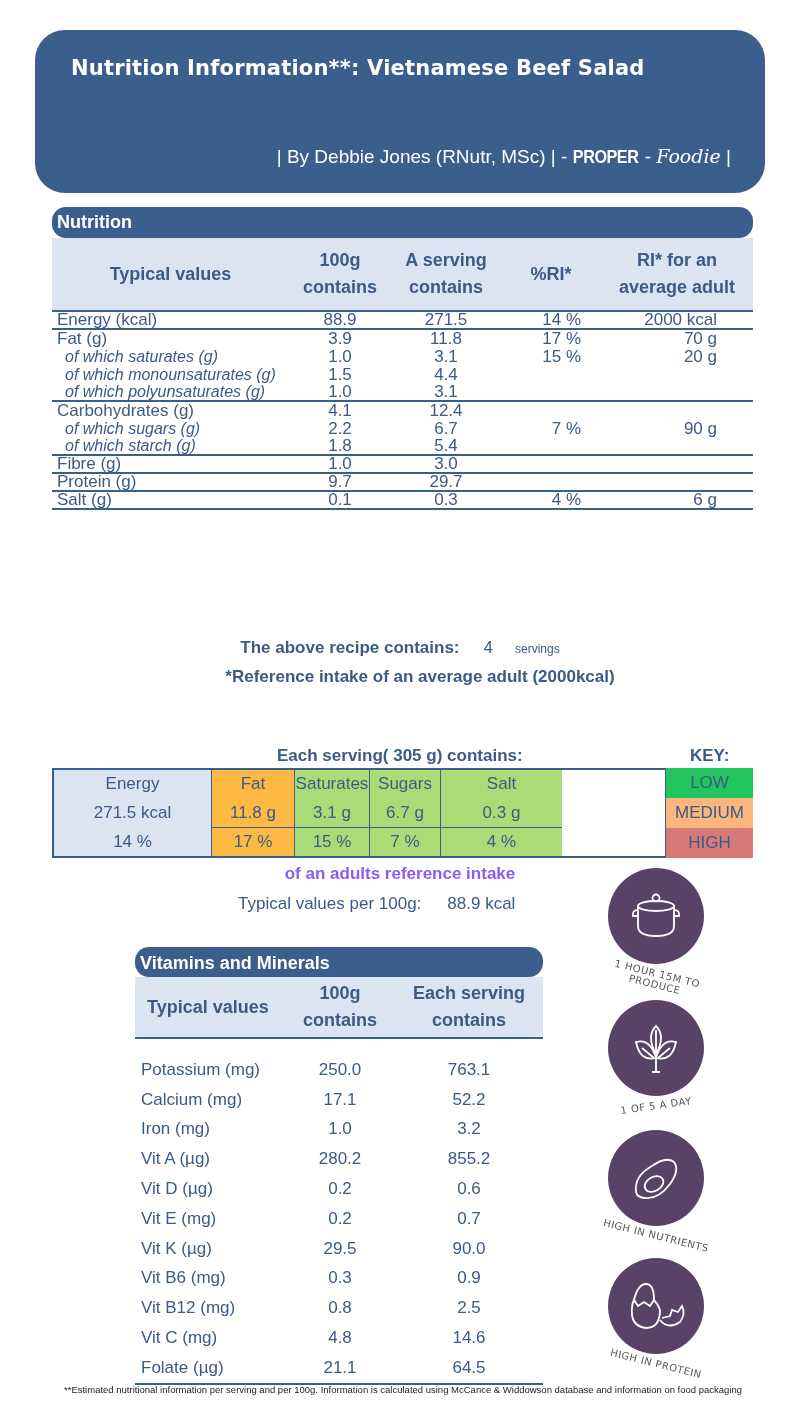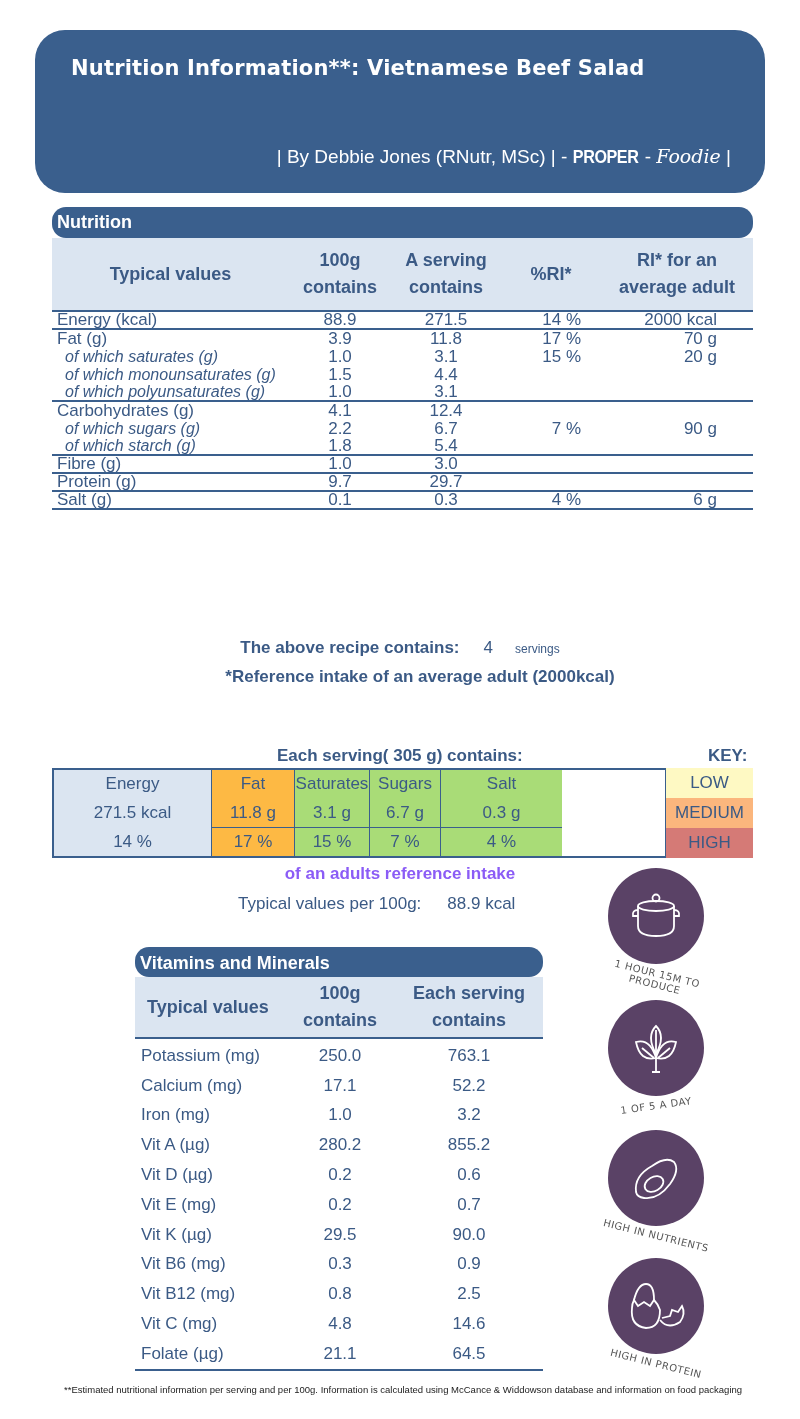--- a/index.html
+++ b/index.html
@@ -44,21 +44,21 @@
   .ri-pct { display: inline-block; width: 60px; text-align: right; }
   .ri-amt { display: inline-block; width: 80px; text-align: right; }
 
   .recipe-line { position: absolute; left: 0; width: 800px; top: 638px; text-align: center; font-size: 17px; font-weight: bold; color: #3b5a85; }
   .recipe-num { font-weight: normal; margin-left: 24px; }
   .recipe-unit { font-weight: normal; font-size: 12px; margin-left: 22px; }
   .ref-line { position: absolute; left: 0; width: 840px; top: 667px; text-align: center; font-size: 17px; font-weight: bold; color: #3b5a85; }
 
   
   .serving-title { position: absolute; left: 277px; top: 746px; font-size: 17px; font-weight: bold; color: #3b5a85; white-space: nowrap; }
-  .key-title { position: absolute; left: 708px; top: 746px; font-size: 17px; font-weight: bold; color: #3b5a85; }
+  .key-title { position: absolute; left: 690px; top: 746px; font-size: 17px; font-weight: bold; color: #3b5a85; }
   .tl-grid {
     position: absolute; left: 52px; top: 768px; width: 615px; height: 90px;
     display: flex; border: 2px solid #3a5f8d;
   }
   .tl-col { display: flex; flex-direction: column; border-right: 1px solid #3a5f8d; }
   .tl-col:last-child { border-right: none; }
   .tl-cell { height: 29.3px; display: flex; align-items: center; justify-content: center; font-size: 17px; color: #3b5a85; }
   .tl-cell.topline { border-top: 1px solid #3a5f8d; }
   .tl-energy { width: 158px; background: #dbe5f1; }
   .tl-fat { width: 82px; background: #fdb944; }
@@ -77,21 +77,21 @@
   .vit-section { position: absolute; left: 135px; top: 947px; width: 408px; }
   .vit-section .section-bar { height: 30px; line-height: 32px; font-size: 18px; }
   .vit-head {
     background: #dbe5f1; height: 62px; display: flex; align-items: center;
     border-bottom: 2px solid #3a5f8d; font-weight: bold; font-size: 18px; color: #3b5a85;
   }
   .v1 { width: 150px; padding-left: 12px; }
   .v2 { width: 110px; text-align: center; }
   .v3 { width: 148px; text-align: center; }
   .vit-head .v1 { padding-left: 12px; }
-  .vit-rows { padding-top: 2px; border-bottom: 2px solid #3a5f8d; }
+  .vit-rows { padding-top: 16px; border-bottom: 2px solid #3a5f8d; }
   .vit-row { display: flex; align-items: center; height: 29.8px; font-size: 17px; color: #3b5a85; }
   .vit-row .v1 { padding-left: 6px; white-space: nowrap; }
 
   
   .badge { position: absolute; width: 112px; text-align: center; }
   .badge-circle {
     width: 96px; height: 96px; border-radius: 50%; background: #5a4266; margin: 0 auto;
     display: flex; align-items: center; justify-content: center;
   }
   .badge-label { font-family: "DejaVu Sans", sans-serif; font-size: 10px; color: #555; margin-top: 4px; letter-spacing: 0.5px; transform: rotate(14deg); }
@@ -236,21 +236,21 @@
       <div class="tl-cell">6.7  g</div>
       <div class="tl-cell topline">7  %</div>
     </div>
     <div class="tl-col tl-salt">
       <div class="tl-cell">Salt</div>
       <div class="tl-cell">0.3  g</div>
       <div class="tl-cell topline">4  %</div>
     </div>
   </div>
 <div class="key-col" id="key-col">
-    <div class="key-cell" style="background: #fef9c3;">LOW</div>
+    <div class="key-cell" style="background: #22c55e;">LOW</div>
     <div class="key-cell" style="background: rgb(251, 182, 125);">MEDIUM</div>
     <div class="key-cell" style="background: rgb(213, 122, 118);">HIGH</div>
   </div>
 
 <div class="adults-line">of an adults reference intake</div>
 <div class="per100-line">
   <span>Typical values per 100g:</span><span class="per100-val">88.9  kcal</span>
 </div>
 
 <div class="vit-section">

